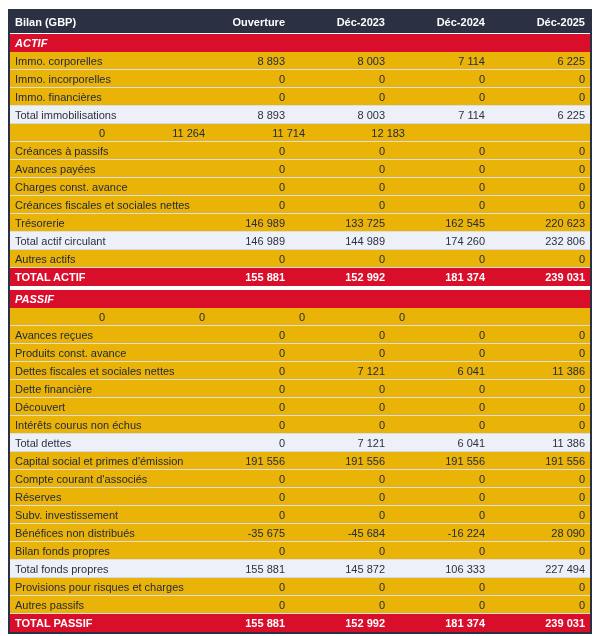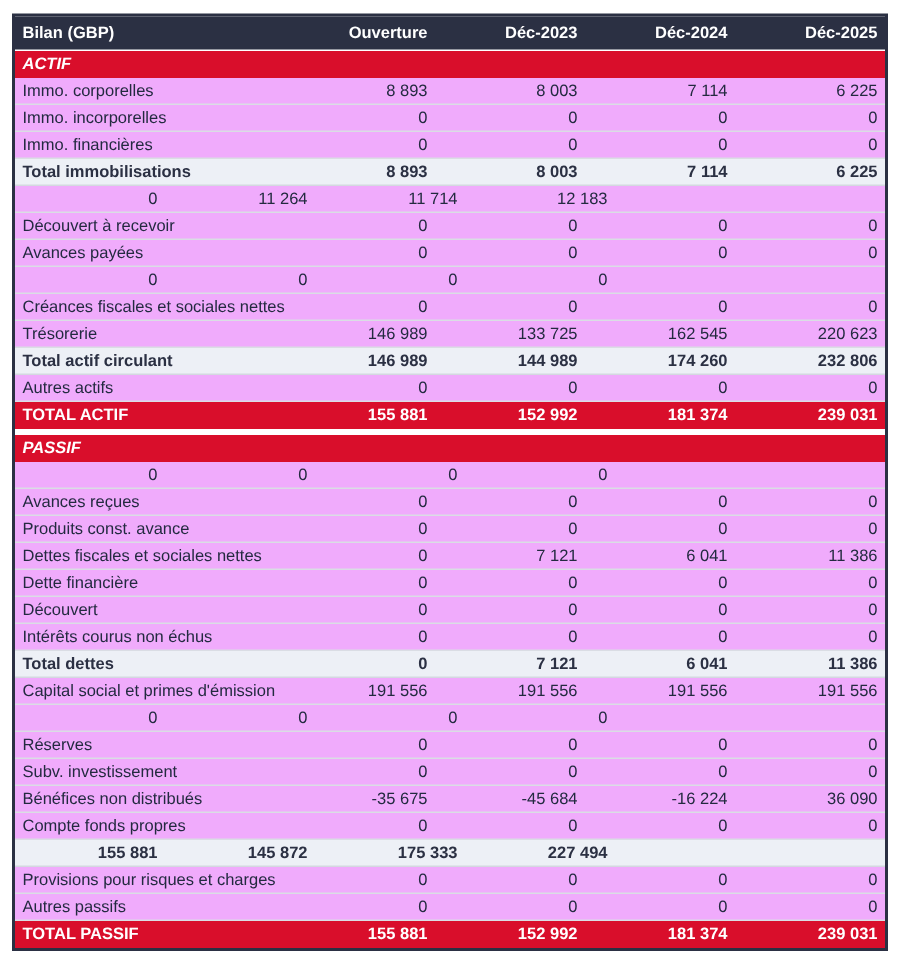--- a/index.html
+++ b/index.html
@@ -15,21 +15,21 @@
     width: 584px;
     border: 2px solid var(--navy, #2b3043);
     background: #ffffff;
   }
   .row {
     display: flex;
     align-items: center;
     height: 18px;
     font-size: 11px;
     color: #232a40;
-    background: #f0abfc;
+    background: #eab308;
   }
   .row.header {
     height: 23px;
     background: var(--navy, #2b3043);
     color: #ffffff;
     font-weight: 700;
     border-bottom: 1px solid #ffffff;
   }
   .cell.label {
     flex: 1 1 auto;
@@ -39,21 +39,21 @@
   }
   .cell.num {
     flex: 0 0 100px;
     text-align: right;
     padding-right: 5px;
     white-space: nowrap;
   }
   .row.normal   { border-bottom: 1px solid #dadde4; }
   .row.subtotal {
     background: var(--subtle, #edf0f6);
-    font-weight: 700;
+    font-weight: 400;
     border-bottom: 1px solid #d4d8e0;
     color: #2b3043;
   }
   .row.band {
     background: var(--red, #d90e2b);
     color: #ffffff;
     font-weight: 700;
     font-style: italic;
   }
   .row.grand {
@@ -106,34 +106,35 @@
         <div class="cell num">7 114</div>
         <div class="cell num">6 225</div>
       </div>
       <div class="row normal">
         <div class="cell num">0</div>
         <div class="cell num">11 264</div>
         <div class="cell num">11 714</div>
         <div class="cell num">12 183</div>
       </div>
       <div class="row normal">
-        <div class="cell label">Découvert à recevoir</div>
+        <div class="cell label">Créances à passifs</div>
         <div class="cell num">0</div>
         <div class="cell num">0</div>
         <div class="cell num">0</div>
         <div class="cell num">0</div>
       </div>
       <div class="row normal">
         <div class="cell label">Avances payées</div>
         <div class="cell num">0</div>
         <div class="cell num">0</div>
         <div class="cell num">0</div>
         <div class="cell num">0</div>
       </div>
       <div class="row normal">
+        <div class="cell label">Charges const. avance</div>
         <div class="cell num">0</div>
         <div class="cell num">0</div>
         <div class="cell num">0</div>
         <div class="cell num">0</div>
       </div>
       <div class="row normal">
         <div class="cell label">Créances fiscales et sociales nettes</div>
         <div class="cell num">0</div>
         <div class="cell num">0</div>
         <div class="cell num">0</div>
@@ -227,20 +228,21 @@
         <div class="cell num">11 386</div>
       </div>
       <div class="row normal">
         <div class="cell label">Capital social et primes d'émission</div>
         <div class="cell num">191 556</div>
         <div class="cell num">191 556</div>
         <div class="cell num">191 556</div>
         <div class="cell num">191 556</div>
       </div>
       <div class="row normal">
+        <div class="cell label">Compte courant d'associés</div>
         <div class="cell num">0</div>
         <div class="cell num">0</div>
         <div class="cell num">0</div>
         <div class="cell num">0</div>
       </div>
       <div class="row normal">
         <div class="cell label">Réserves</div>
         <div class="cell num">0</div>
         <div class="cell num">0</div>
         <div class="cell num">0</div>
@@ -251,33 +253,34 @@
         <div class="cell num">0</div>
         <div class="cell num">0</div>
         <div class="cell num">0</div>
         <div class="cell num">0</div>
       </div>
       <div class="row normal">
         <div class="cell label">Bénéfices non distribués</div>
         <div class="cell num">-35 675</div>
         <div class="cell num">-45 684</div>
         <div class="cell num">-16 224</div>
-        <div class="cell num">36 090</div>
-      </div>
-      <div class="row normal">
-        <div class="cell label">Compte fonds propres</div>
+        <div class="cell num">28 090</div>
+      </div>
+      <div class="row normal">
+        <div class="cell label">Bilan fonds propres</div>
         <div class="cell num">0</div>
         <div class="cell num">0</div>
         <div class="cell num">0</div>
         <div class="cell num">0</div>
       </div>
       <div class="row subtotal">
+        <div class="cell label">Total fonds propres</div>
         <div class="cell num">155 881</div>
         <div class="cell num">145 872</div>
-        <div class="cell num">175 333</div>
+        <div class="cell num">106 333</div>
         <div class="cell num">227 494</div>
       </div>
       <div class="row normal">
         <div class="cell label">Provisions pour risques et charges</div>
         <div class="cell num">0</div>
         <div class="cell num">0</div>
         <div class="cell num">0</div>
         <div class="cell num">0</div>
       </div>
       <div class="row normal">

